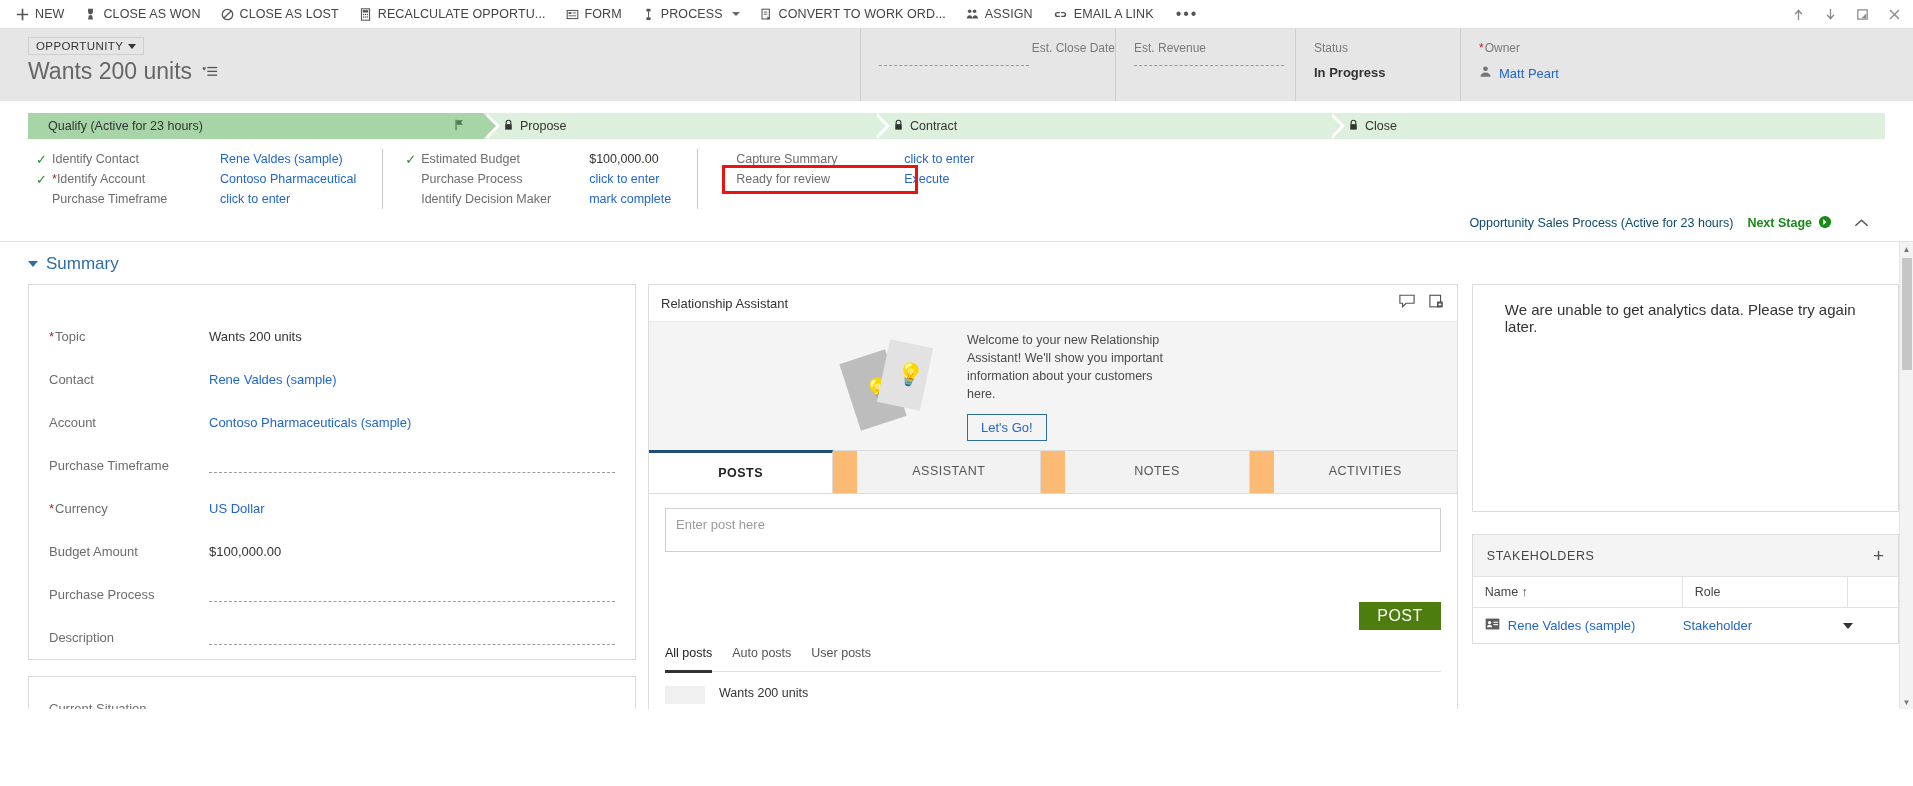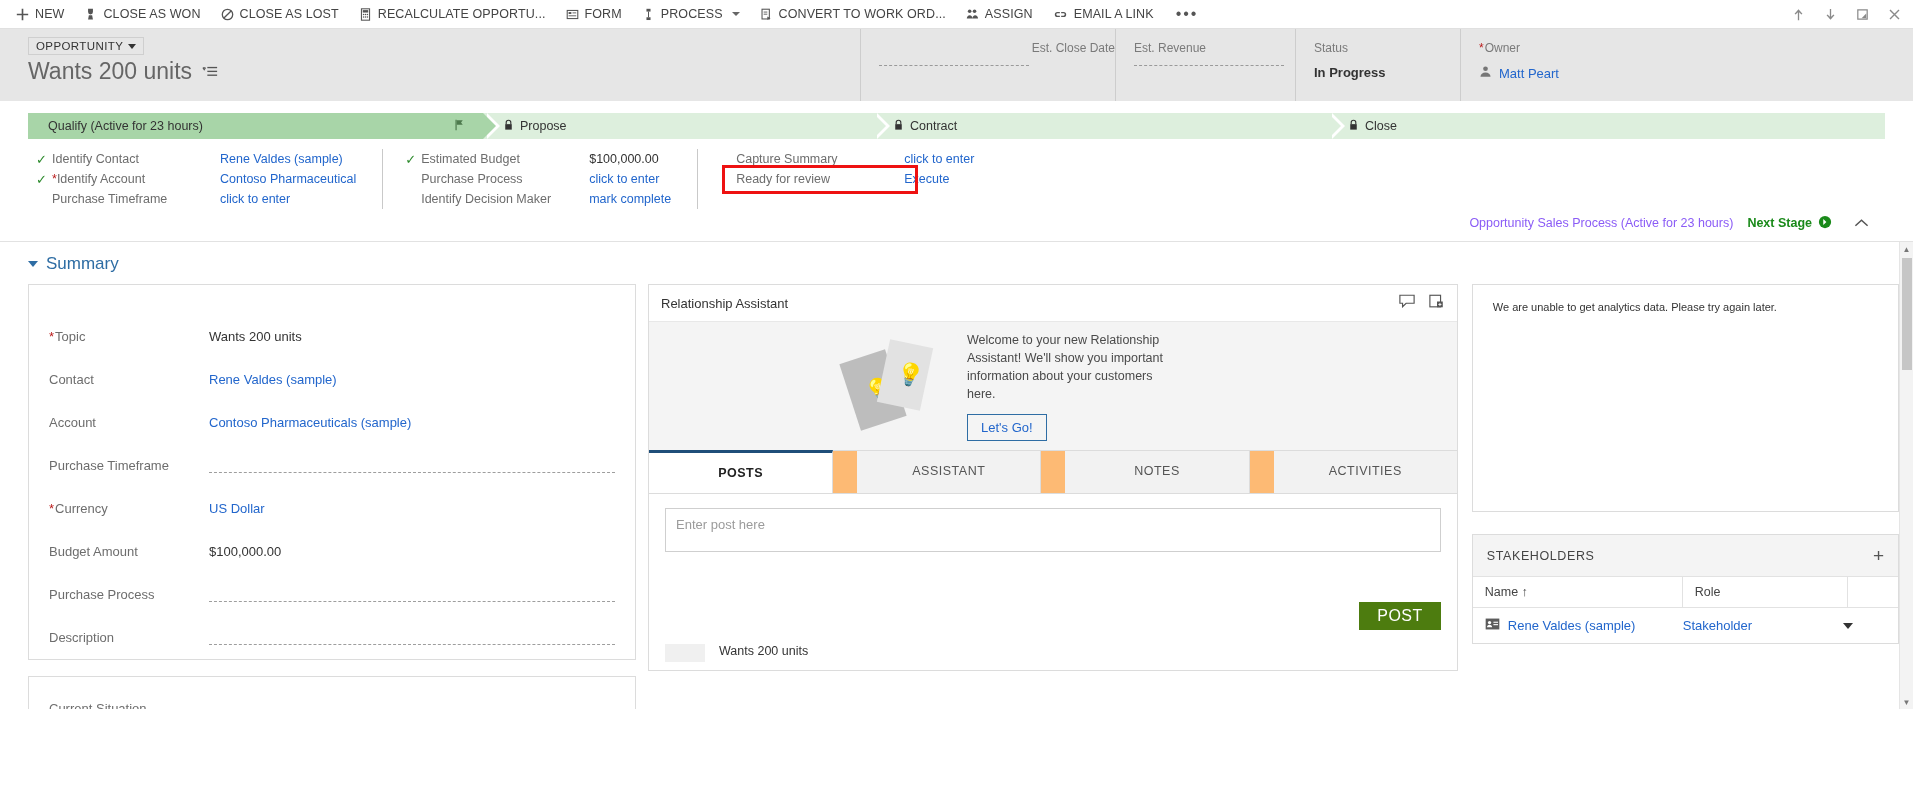--- a/index.html
+++ b/index.html
@@ -173,21 +173,21 @@
     left: 694px; top: 26px;
     width: 196px; height: 29px;
     pointer-events: none;
   }
 
   .bpf-footer {
     display: flex; align-items: center; justify-content: flex-end;
     gap: 14px; padding: 6px 8px 10px 0;
     height: 32px;
   }
-  .bpf-proc-name { color: #8b5cf6; font-size: 12.5px; }
+  .bpf-proc-name { color: #0c4a6e; font-size: 12.5px; }
   .next-stage {
     display: flex; align-items: center; gap: 6px;
     color: #1a8a1a; font-weight: bold; font-size: 12.5px; cursor: pointer;
   }
   .chev-up { color: #555; cursor: pointer; padding: 0 8px; font-size: 14px; }
 
   
   .main-area {
     position: relative;
     background: #fff;
@@ -314,22 +314,22 @@
   .pf { font-size: 12.5px; color: #555; cursor: pointer; padding-bottom: 5px; }
   .pf.active { color: #222; border-bottom: 3px solid #333; margin-bottom: -8px; }
   .post-item { display: flex; gap: 14px; margin-top: 14px; align-items: flex-start; }
   .post-avatar { width: 40px; height: 18px; background: #f0f0f0; flex: 0 0 40px; }
   .post-txt { font-size: 12.5px; color: #333; }
 
   
   .right-col { width: 440px; margin-left: 14px; }
   .analytics-card {
     border: 1px solid #dcdcdc; background: #fff;
-    height: 228px; padding: 16px 20px;
-    font-size: 11px; color: #333;
+    height: 228px; padding: 16px 32px;
+    font-size: 15px; color: #333;
   }
   .sh-card { border: 1px solid #dcdcdc; background: #fff; margin-top: 22px; }
   .sh-head {
     display: flex; align-items: center;
     padding: 11px 14px; background: #f4f4f4;
     border-bottom: 1px solid #e2e2e2;
     text-align: center;
   }
   .sh-title { font-size: 12.5px; color: #444; letter-spacing: .6px; }
   .sh-plus { margin-left: auto; font-size: 19px; color: #555; cursor: pointer; line-height: 1; }
@@ -750,20 +750,25 @@
           <div class="tab">ASSISTANT</div>
           <div class="tab">NOTES</div>
           <div class="tab">ACTIVITIES</div>
         </div>
 
         <div class="post-area">
           <div class="post-input">Enter post here</div>
           <div class="post-btn-row">
             <div class="post-btn">POST</div>
           </div>
+          <div class="post-filters">
+            <div class="pf active">All posts</div>
+            <div class="pf">Auto posts</div>
+            <div class="pf">User posts</div>
+          </div>
           <div class="post-item">
             <div class="post-avatar"></div>
             <div class="post-txt">Wants 200 units</div>
           </div>
         </div>
       </div>
 
       <div class="right-col">
         <div class="analytics-card">
           <div>We are unable to get analytics data. Please try again later.</div>

